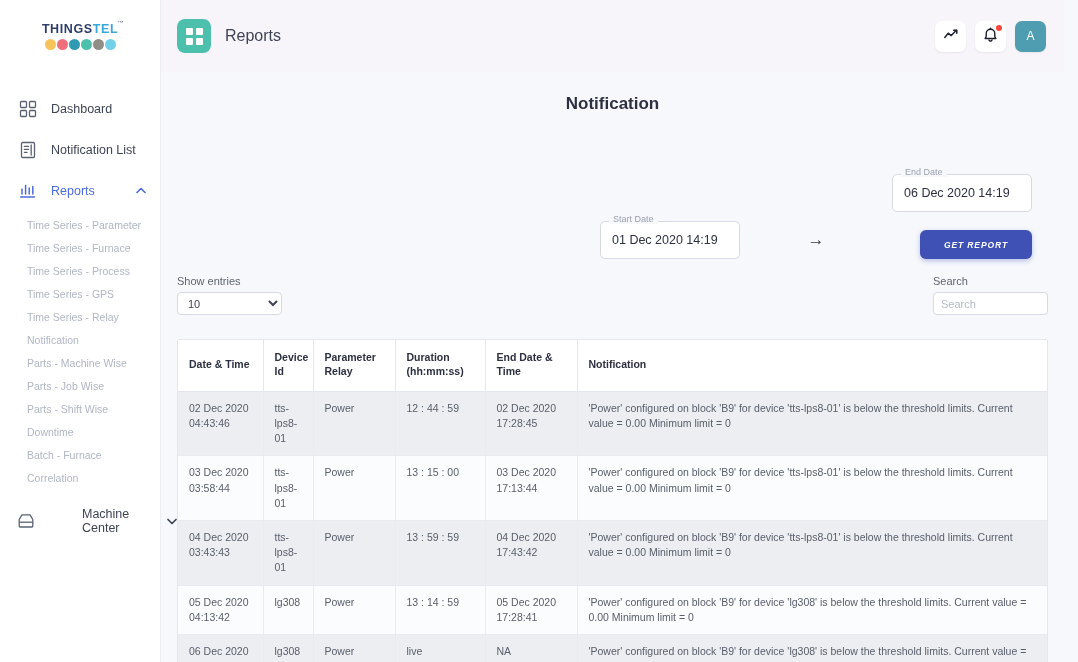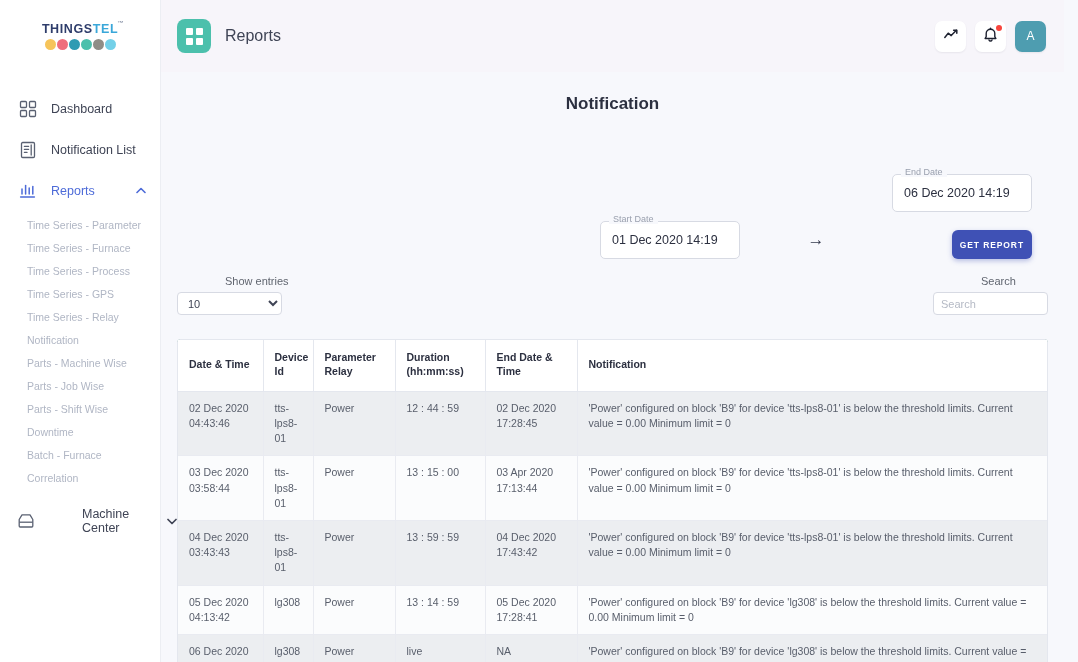--- a/index.html
+++ b/index.html
@@ -125,32 +125,33 @@
     font-size: 9px; color: #9aa0ae;
   }
   .arrow-sep {
     width: 64px; display: flex; align-items: center; justify-content: center;
     height: 38px; font-size: 17px; color: #32374a;
   }
   .right-col { display: flex; flex-direction: column; align-items: flex-end; }
   .get-report {
     margin-top: 18px; background: #3f51b5; color: #fff;
     border: none; border-radius: 6px;
-    height: 29px; padding: 0 8px;
+    height: 29px; padding: 0 24px;
     font-size: 8.5px; font-weight: bold; letter-spacing: .9px;
     cursor: pointer;
     box-shadow: 0 2px 5px rgba(63,81,181,.35);
+    font-style: italic;
   }
 
   
   .table-controls {
     display: flex; align-items: flex-end; justify-content: space-between;
     margin-top: 16px;
   }
-  .ctl-label { font-size: 11px; color: #60656f; margin-bottom: 5px; display: block; margin-left: 48px; }
+  .ctl-label { font-size: 11px; color: #60656f; margin-bottom: 5px; display: block; }
   .entries-select {
     width: 105px; height: 23px;
     border: 1px solid #d7dae3; border-radius: 4px;
     background: #fff; font-size: 11px; color: #3f4455;
     padding: 0 6px; font-family: inherit; cursor: pointer;
   }
   .search-box { width: 115px; }
   .search-input {
     width: 115px; height: 23px;
     border: 1px solid #d7dae3; border-radius: 4px;
@@ -403,21 +404,21 @@
                 <td>Power</td>
                 <td>12 : 44 : 59</td>
                 <td>02 Dec 2020 17:28:45</td>
                 <td>'Power' configured on block 'B9' for device 'tts-lps8-01' is below the threshold limits. Current value = 0.00 Minimum limit = 0</td>
               </tr>
               <tr>
                 <td>03 Dec 2020 03:58:44</td>
                 <td>tts-lps8-01</td>
                 <td>Power</td>
                 <td>13 : 15 : 00</td>
-                <td>03 Apr 2020 17:13:44</td>
+                <td>03 Dec 2020 17:13:44</td>
                 <td>'Power' configured on block 'B9' for device 'tts-lps8-01' is below the threshold limits. Current value = 0.00 Minimum limit = 0</td>
               </tr>
               <tr>
                 <td>04 Dec 2020 03:43:43</td>
                 <td>tts-lps8-01</td>
                 <td>Power</td>
                 <td>13 : 59 : 59</td>
                 <td>04 Dec 2020 17:43:42</td>
                 <td>'Power' configured on block 'B9' for device 'tts-lps8-01' is below the threshold limits. Current value = 0.00 Minimum limit = 0</td>
               </tr>

